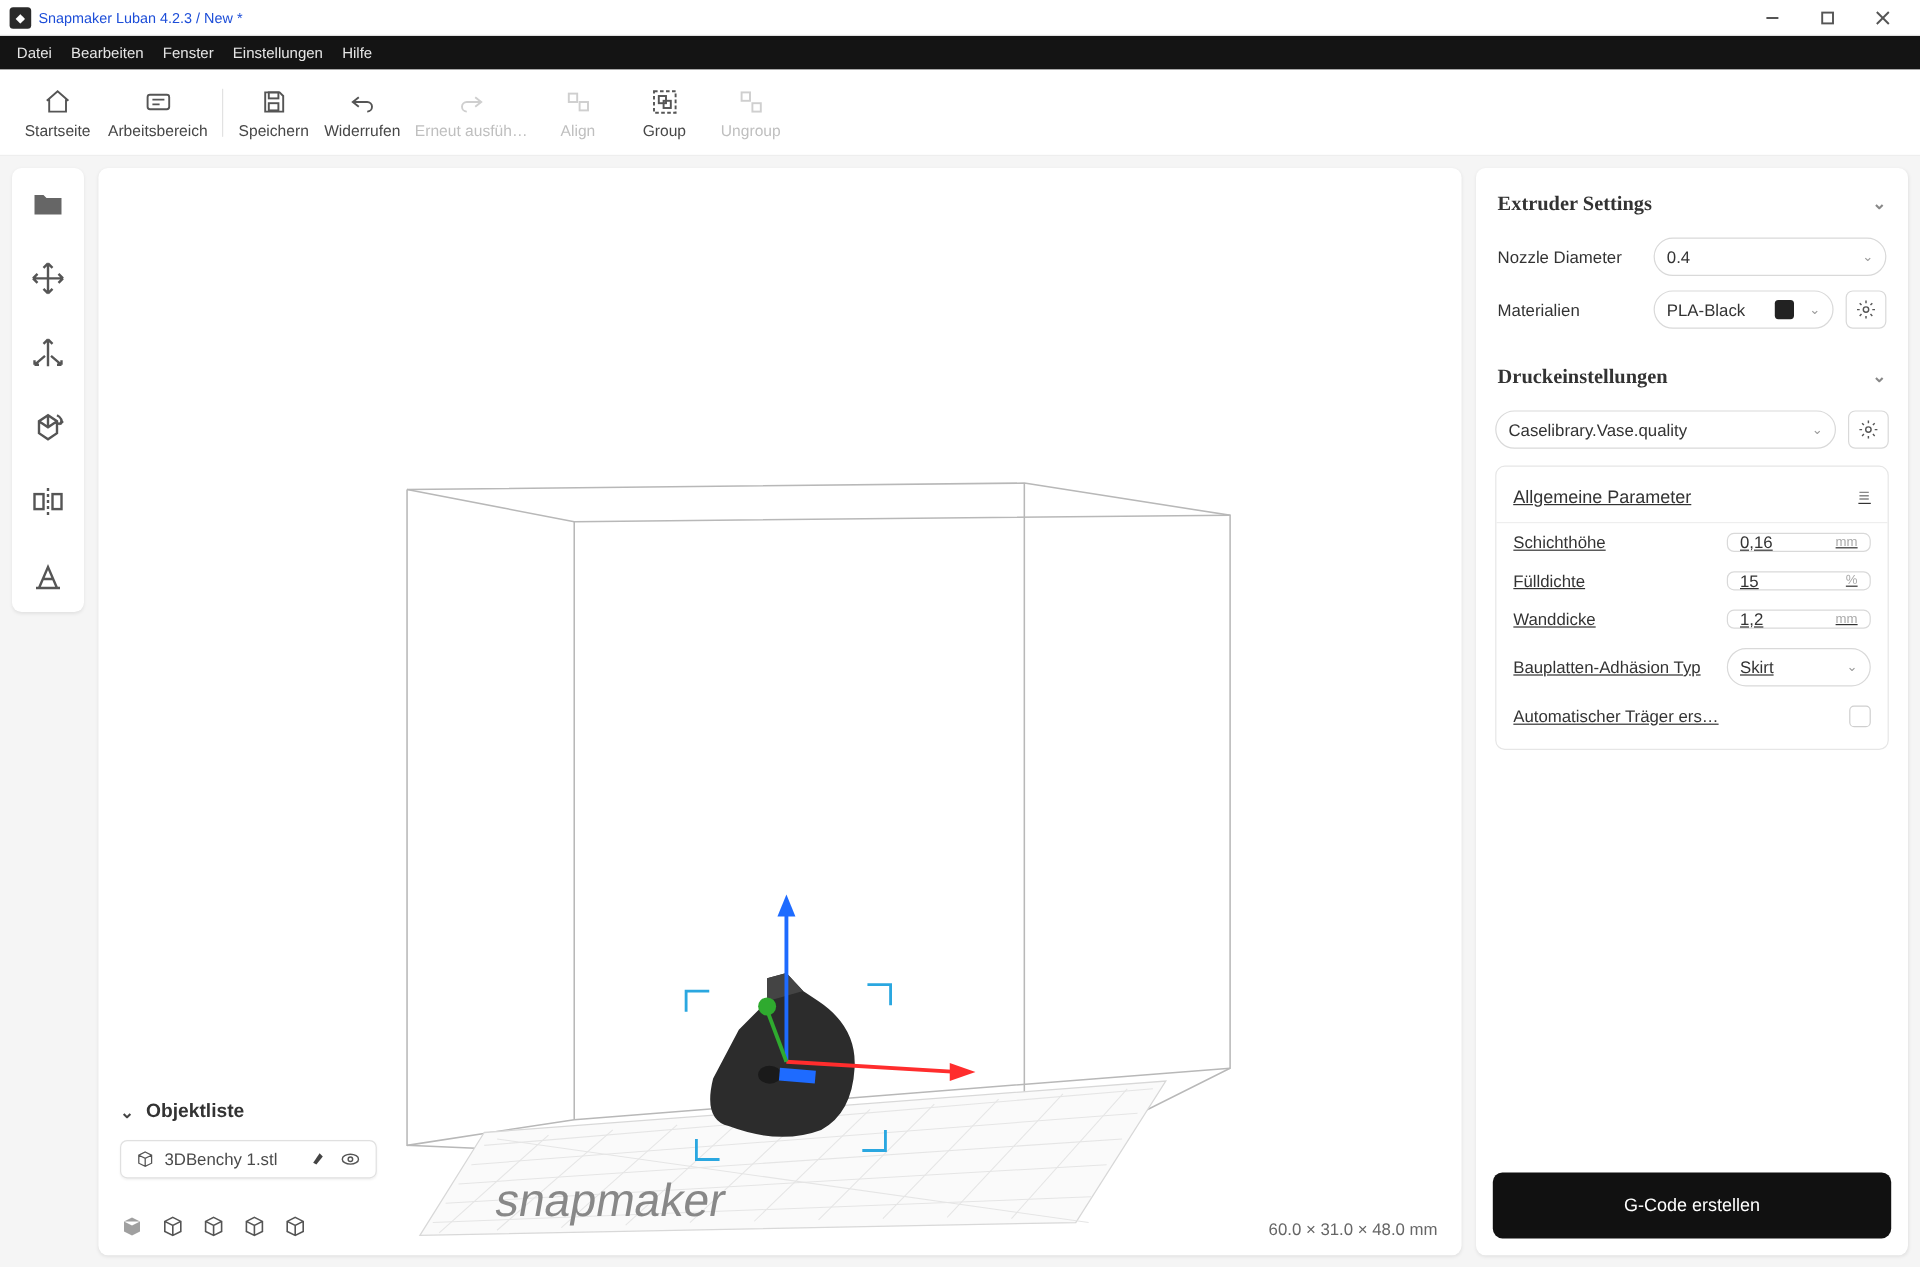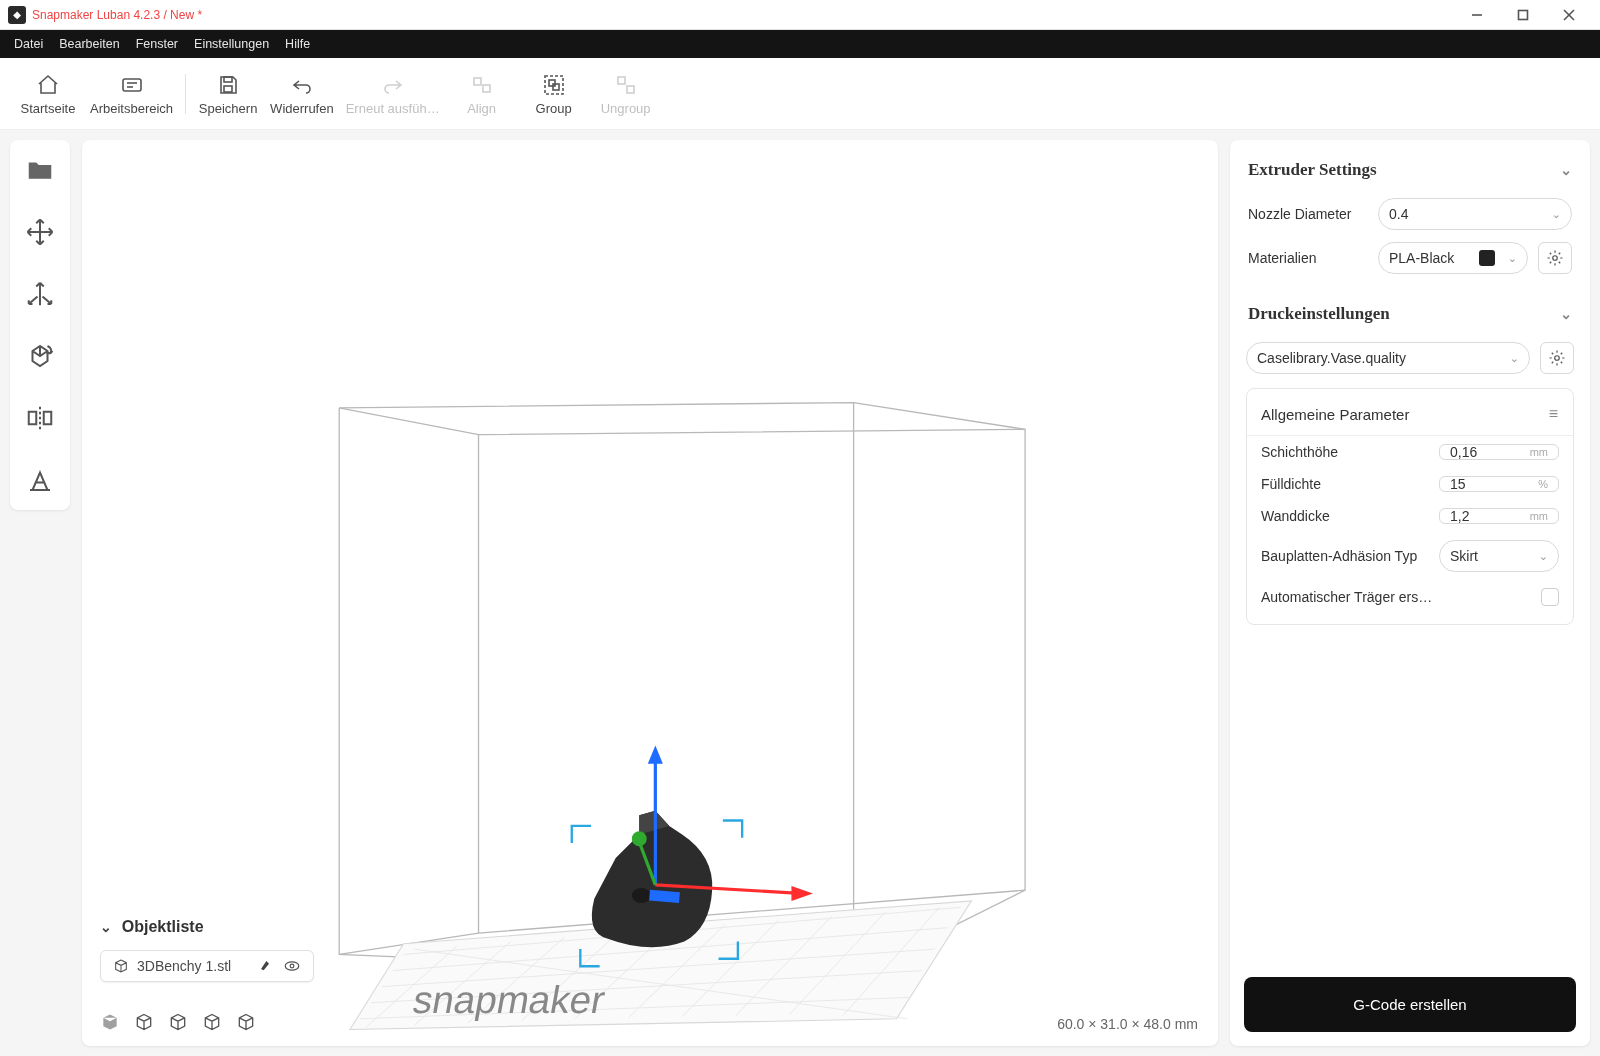--- a/index.html
+++ b/index.html
@@ -21,21 +21,21 @@
   background: #fff;
   display: flex;
   align-items: center;
   padding: 0 8px;
   border-bottom: 1px solid #e0e0e0;
 }
 .titlebar .app-icon {
   width: 18px; height: 18px; background: #2a2a2a; border-radius: 3px; margin-right: 6px;
   display:flex; align-items:center; justify-content:center; color:#fff; font-size:10px;
 }
-.titlebar .title-text { font-size: 12px; color: #ef4444; }
+.titlebar .title-text { font-size: 12px; color: #1d4ed8; }
 .titlebar .win-controls { margin-left: auto; display: flex; }
 .win-btn { width: 46px; height: 30px; display: flex; align-items:center; justify-content:center; cursor:pointer; }
 
 
 .menubar {
   height: 28px;
   background: #141414;
   color: #e6e6e6;
   display: flex;
   align-items: center;
@@ -149,20 +149,21 @@
 }
 .select-box .swatch { width:16px; height:16px; background:#222; border-radius:3px; margin-left:auto; margin-right:4px; }
 .gear-btn {
   width:34px; height:32px; border:1px solid #d9d9d9; border-radius:6px;
   display:flex; align-items:center; justify-content:center; cursor:pointer; color:#666;
 }
 
 .param-card {
   border:1px solid #e6e6e6; border-radius:8px; margin:8px 2px 0 2px;
   padding:4px 0 10px 0;
+  text-decoration:underline;
 }
 .param-head {
   display:flex; align-items:center; justify-content:space-between;
   padding:12px 14px; font-size:15px; color:#333; border-bottom:1px solid #eee;
 }
 .param-head .ham { color:#888; font-size:16px; letter-spacing:1px; }
 .param-row {
   display:flex; align-items:center; padding:8px 14px;
 }
 .param-row .plabel { flex:1; font-size:14px; color:#333; white-space:nowrap; overflow:hidden; text-overflow:ellipsis;}

